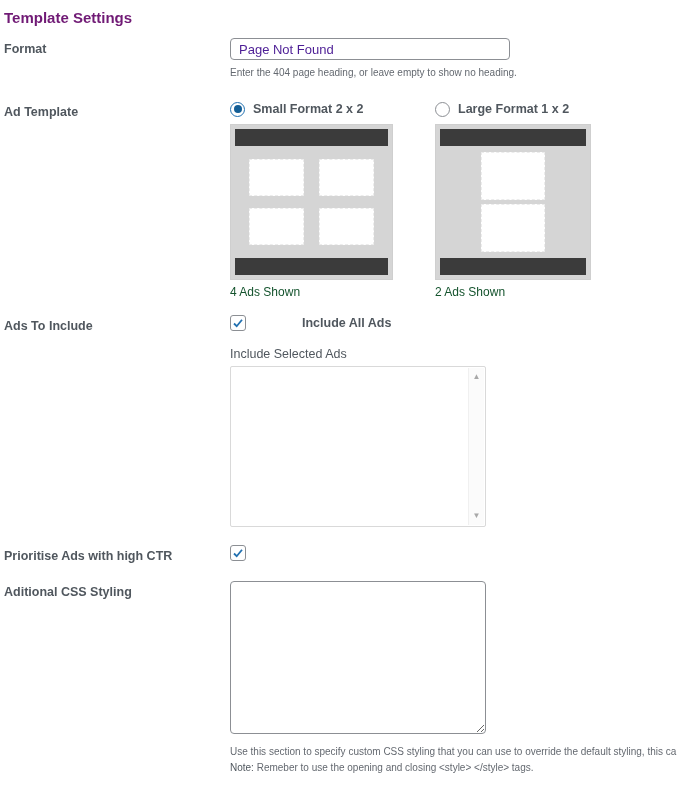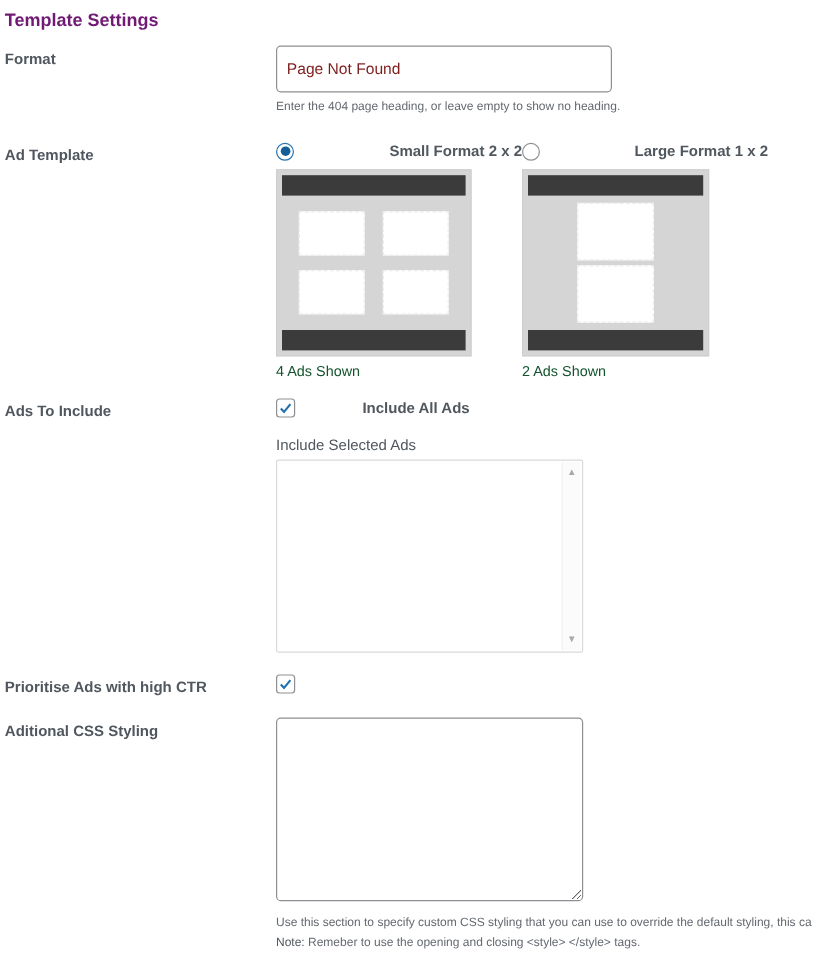--- a/index.html
+++ b/index.html
@@ -26,43 +26,43 @@
     font-weight: 600;
     color: #50575e;
     line-height: 16px;
     padding-top: 3px;
   }
   .row-field { flex: 1 1 auto; min-width: 0; }
 
   
   .row-heading { margin-top: 10px; }
   .text-input {
-    width: 280px; height: 39px;
+    width: 280px; height: 22px;
     border: 1px solid #8c8f94;
     border-radius: 4px;
     padding: 0 8px;
     font-family: "Liberation Sans", sans-serif;
     font-size: 13px;
-    color: #7f1d1d;
+    color: #4c1d95;
     background: #fff;
     outline: none;
   }
   .help-text {
     margin-top: 5px;
     font-size: 10px;
     color: #646970;
     line-height: 15px;
     white-space: nowrap;
   }
 
   
   .row-adtemplate { margin-top: 21px; }
   .format-options { display: flex; }
   .format-option { width: 205px; }
-  .option-head { display: flex; align-items: center; height: 16px; justify-content: space-between; }
+  .option-head { display: flex; align-items: center; height: 16px; }
   .radio {
     width: 15px; height: 15px;
     border: 1px solid #8c8f94;
     border-radius: 50%;
     background: #fff;
     position: relative;
     flex: 0 0 auto;
     cursor: pointer;
   }
   .radio.selected { border-color: #2271b1; }

